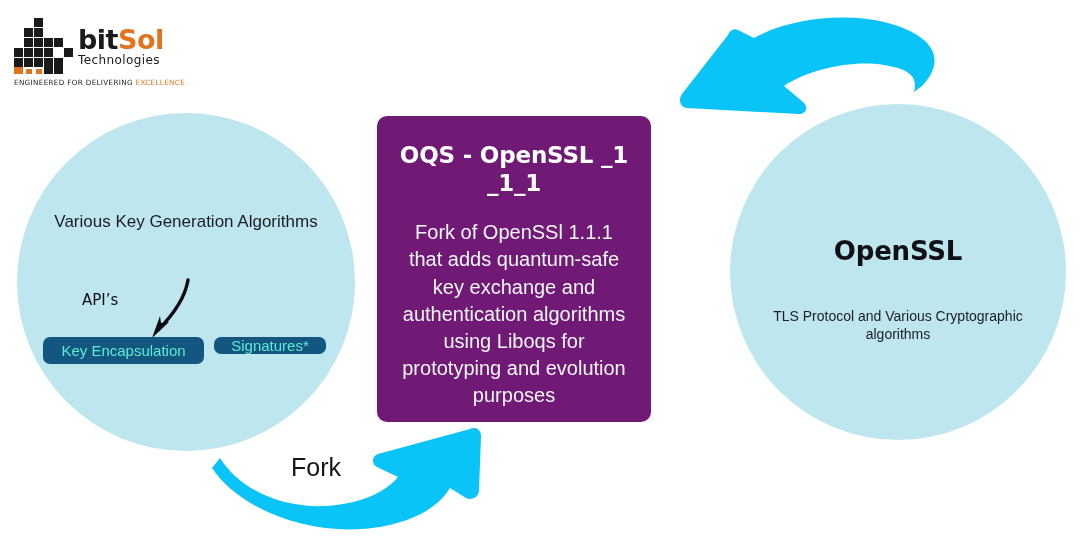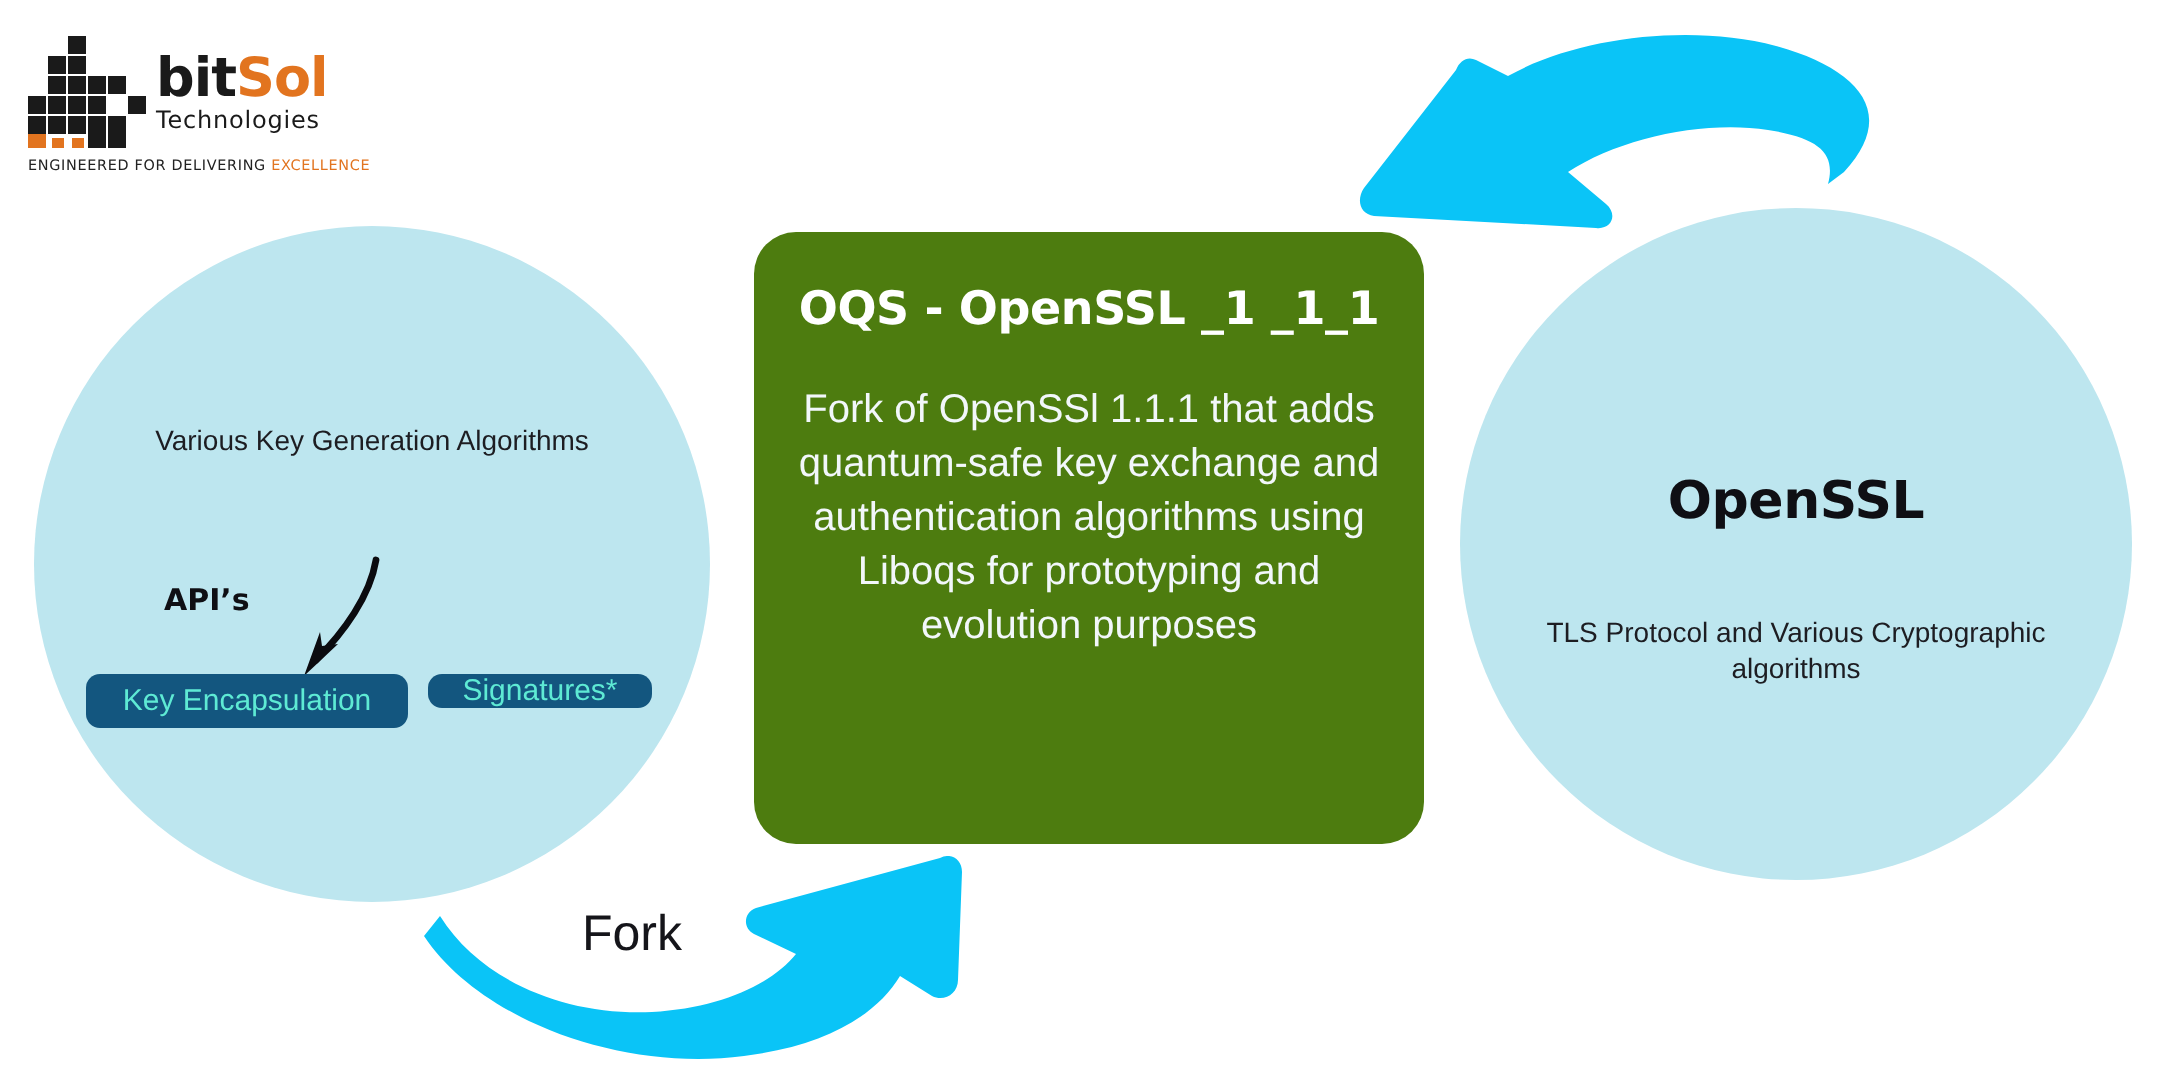--- a/index.html
+++ b/index.html
@@ -109,21 +109,21 @@
     color: #1d1d22;
     line-height: 1.3;
   }
   #left-title {
     top: 48px;
     font-size: 28px;
     letter-spacing: -0.3px;
   }
   #left-sub {
     top: 98px;
-    font-size: 14px;
+    font-size: 17px;
     padding: 0 10px;
     box-sizing: border-box;
   }
   #right-title {
     top: 100px;
     font-size: 26px;
     letter-spacing: -0.2px;
     margin-top: 32px;
   }
   #right-sub {
@@ -133,21 +133,21 @@
     box-sizing: border-box;
     margin-top: 47px;
   }
 
   
   #api-label {
     position: absolute;
     left: 82px;
     top: 291px;
     font-family: "DejaVu Sans", sans-serif;
-    font-weight: bold;
+    font-weight: normal;
     font-size: 15px;
     color: #0f0f14;
   }
   #api-arrow {
     position: absolute;
     left: 130px;
     top: 276px;
     width: 66px;
     height: 68px;
   }
@@ -176,24 +176,24 @@
     top: 337px;
     width: 112px;
     height: 17px;
   }
 
   
   #center-box {
     position: absolute;
     left: 377px;
     top: 116px;
-    width: 335px;
+    width: 274px;
     height: 306px;
-    background: #4d7c0f;
-    border-radius: 21px;
+    background: #701a75;
+    border-radius: 10px;
     box-sizing: border-box;
     padding: 26px 20px 18px 20px;
   }
   #center-title {
     text-align: center;
     color: #ffffff;
     font-family: "DejaVu Sans", sans-serif;
     font-weight: bold;
     font-size: 23px;
     letter-spacing: -0.2px;

